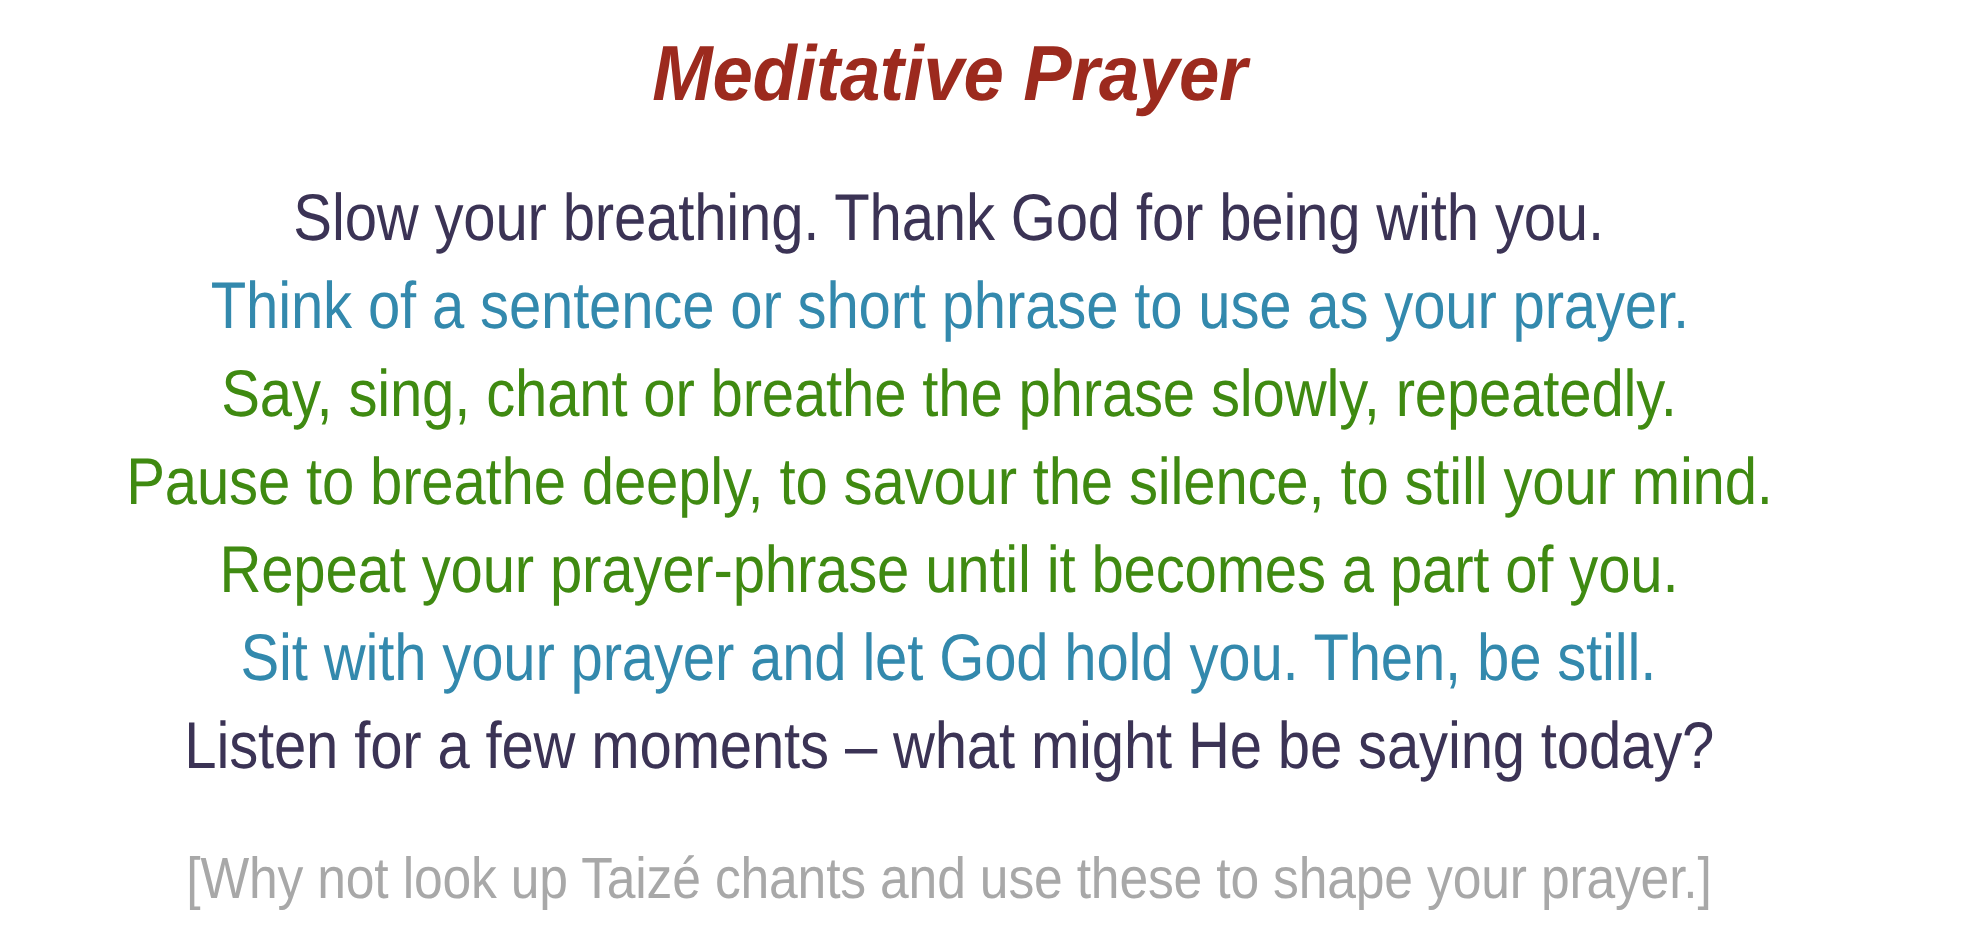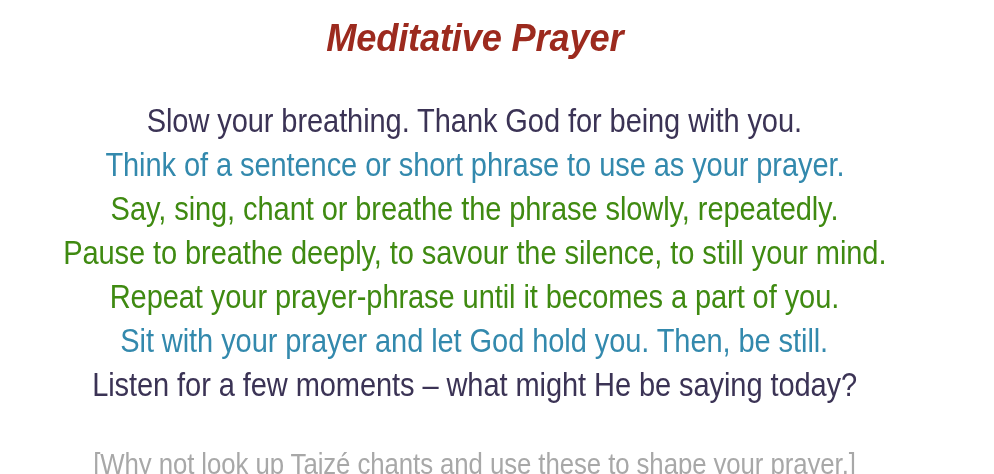--- a/index.html
+++ b/index.html
@@ -17,21 +17,20 @@
 
   .slide {
     width: 949px;
     height: 474px;
     box-sizing: border-box;
     position: relative;
     background: #ffffff;
     display: flex;
     flex-direction: column;
     align-items: center;
-    gap: 12px;
   }
 
   
   .title {
     color: #9C2A1E;
     font-weight: bold;
     font-style: italic;
     font-size: 39px;
     line-height: 1;
     letter-spacing: -0.2px;

